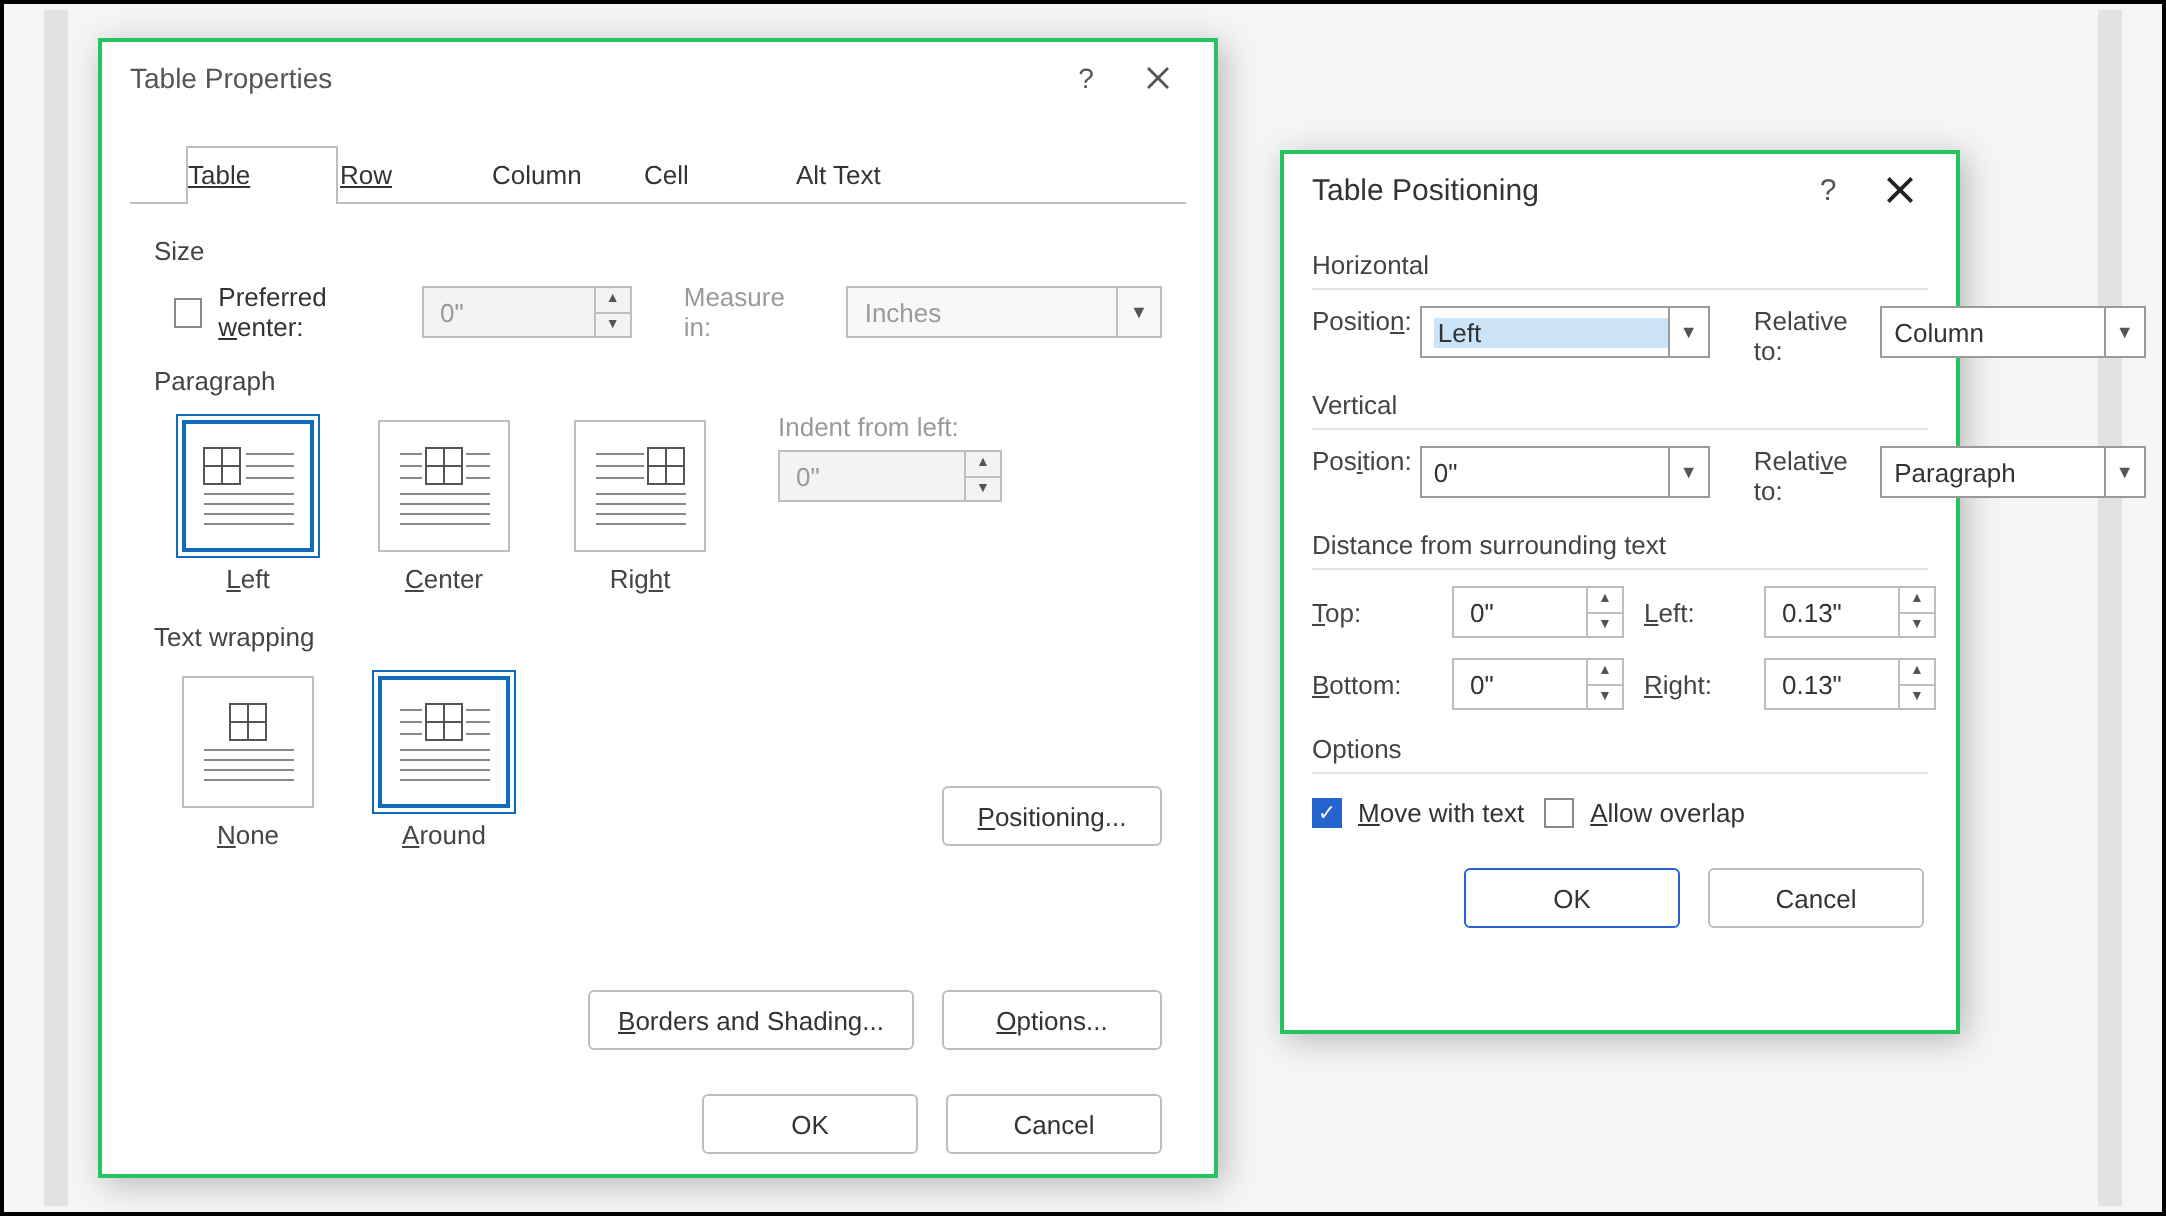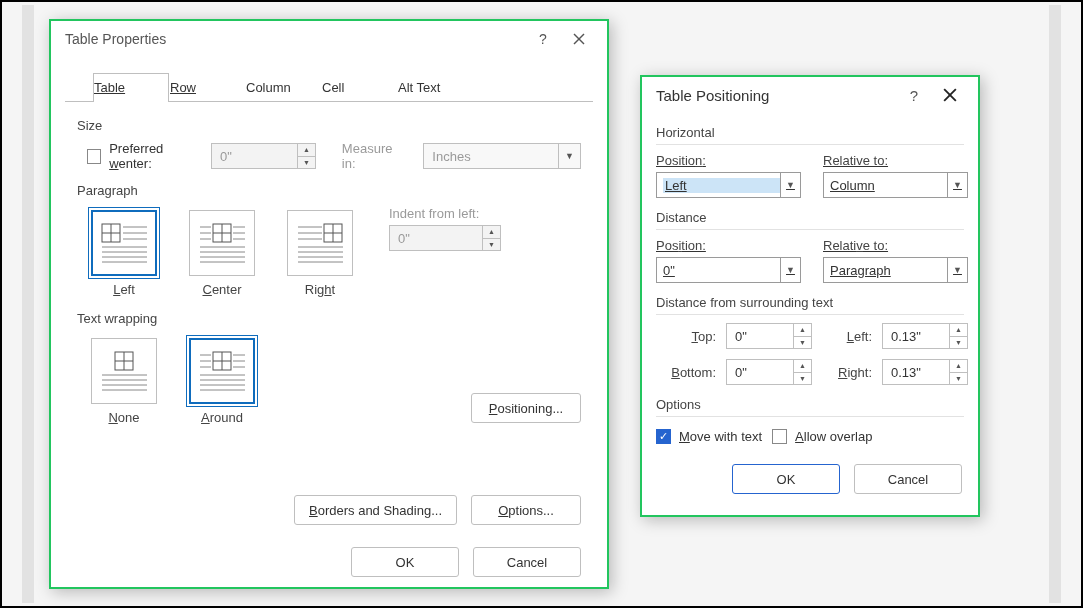--- a/index.html
+++ b/index.html
@@ -145,32 +145,32 @@
   }
   .group .glabel {
     color:#444; position:relative; top:0; background:#fff;
     padding:0 4px 4px 0; display:block;
   }
   .group .gcontent {
     border-top:1px solid #e2e2e2;
     padding-top:8px;
   }
   .h-cols { display:flex; gap:22px; }
-  .col { display:flex; flex-direction:column; gap:4px; flex:1;text-decoration:underline; }
+  .col { display:flex; flex-direction:row; gap:4px; flex:1; }
   .col label { color:#444; }
   .combo2 {
     height:26px; border:1px solid #9a9a9a; background:#fff;
     display:flex; align-items:center; padding-left:6px; width:145px;
   }
   .combo2 .carrow { width:20px; text-align:center; font-size:9px; color:#555; border-left:1px solid #9a9a9a; height:100%; display:flex; align-items:center; justify-content:center;}
   .combo2 .ctext { flex:1; }
   .combo2.sel .ctext { background:#cce4f7; padding:0 2px; }
 
   .dist-grid { display:grid; grid-template-columns:60px 86px 50px 86px; column-gap:10px; row-gap:10px; align-items:center; }
-  .dist-grid label { color:#444;text-align:right; }
+  .dist-grid label { color:#444; }
 
   .opts { display:flex; flex-direction:row; gap:10px; margin-top:4px; }
   .optrow { display:flex; align-items:center; gap:8px; }
 
 </style>
 </head>
 <body>
 
 <div class="bg-strip left"></div>
 <div class="bg-strip right"></div>
@@ -382,21 +382,21 @@
           <div class="combo2">
             <span class="ctext">Column</span>
             <span class="carrow">▼</span>
           </div>
         </div>
       </div>
     </div>
   </div>
 
   <div class="group">
-    <span class="glabel">Distance</span>
+    <span class="glabel">Vertical</span>
     <div class="gcontent">
       <div class="h-cols">
         <div class="col">
           <label>Pos<span class="u">i</span>tion:</label>
 
           <div class="combo2">
             <span class="ctext">0"</span>
             <span class="carrow">▼</span>
           </div>
         </div>

